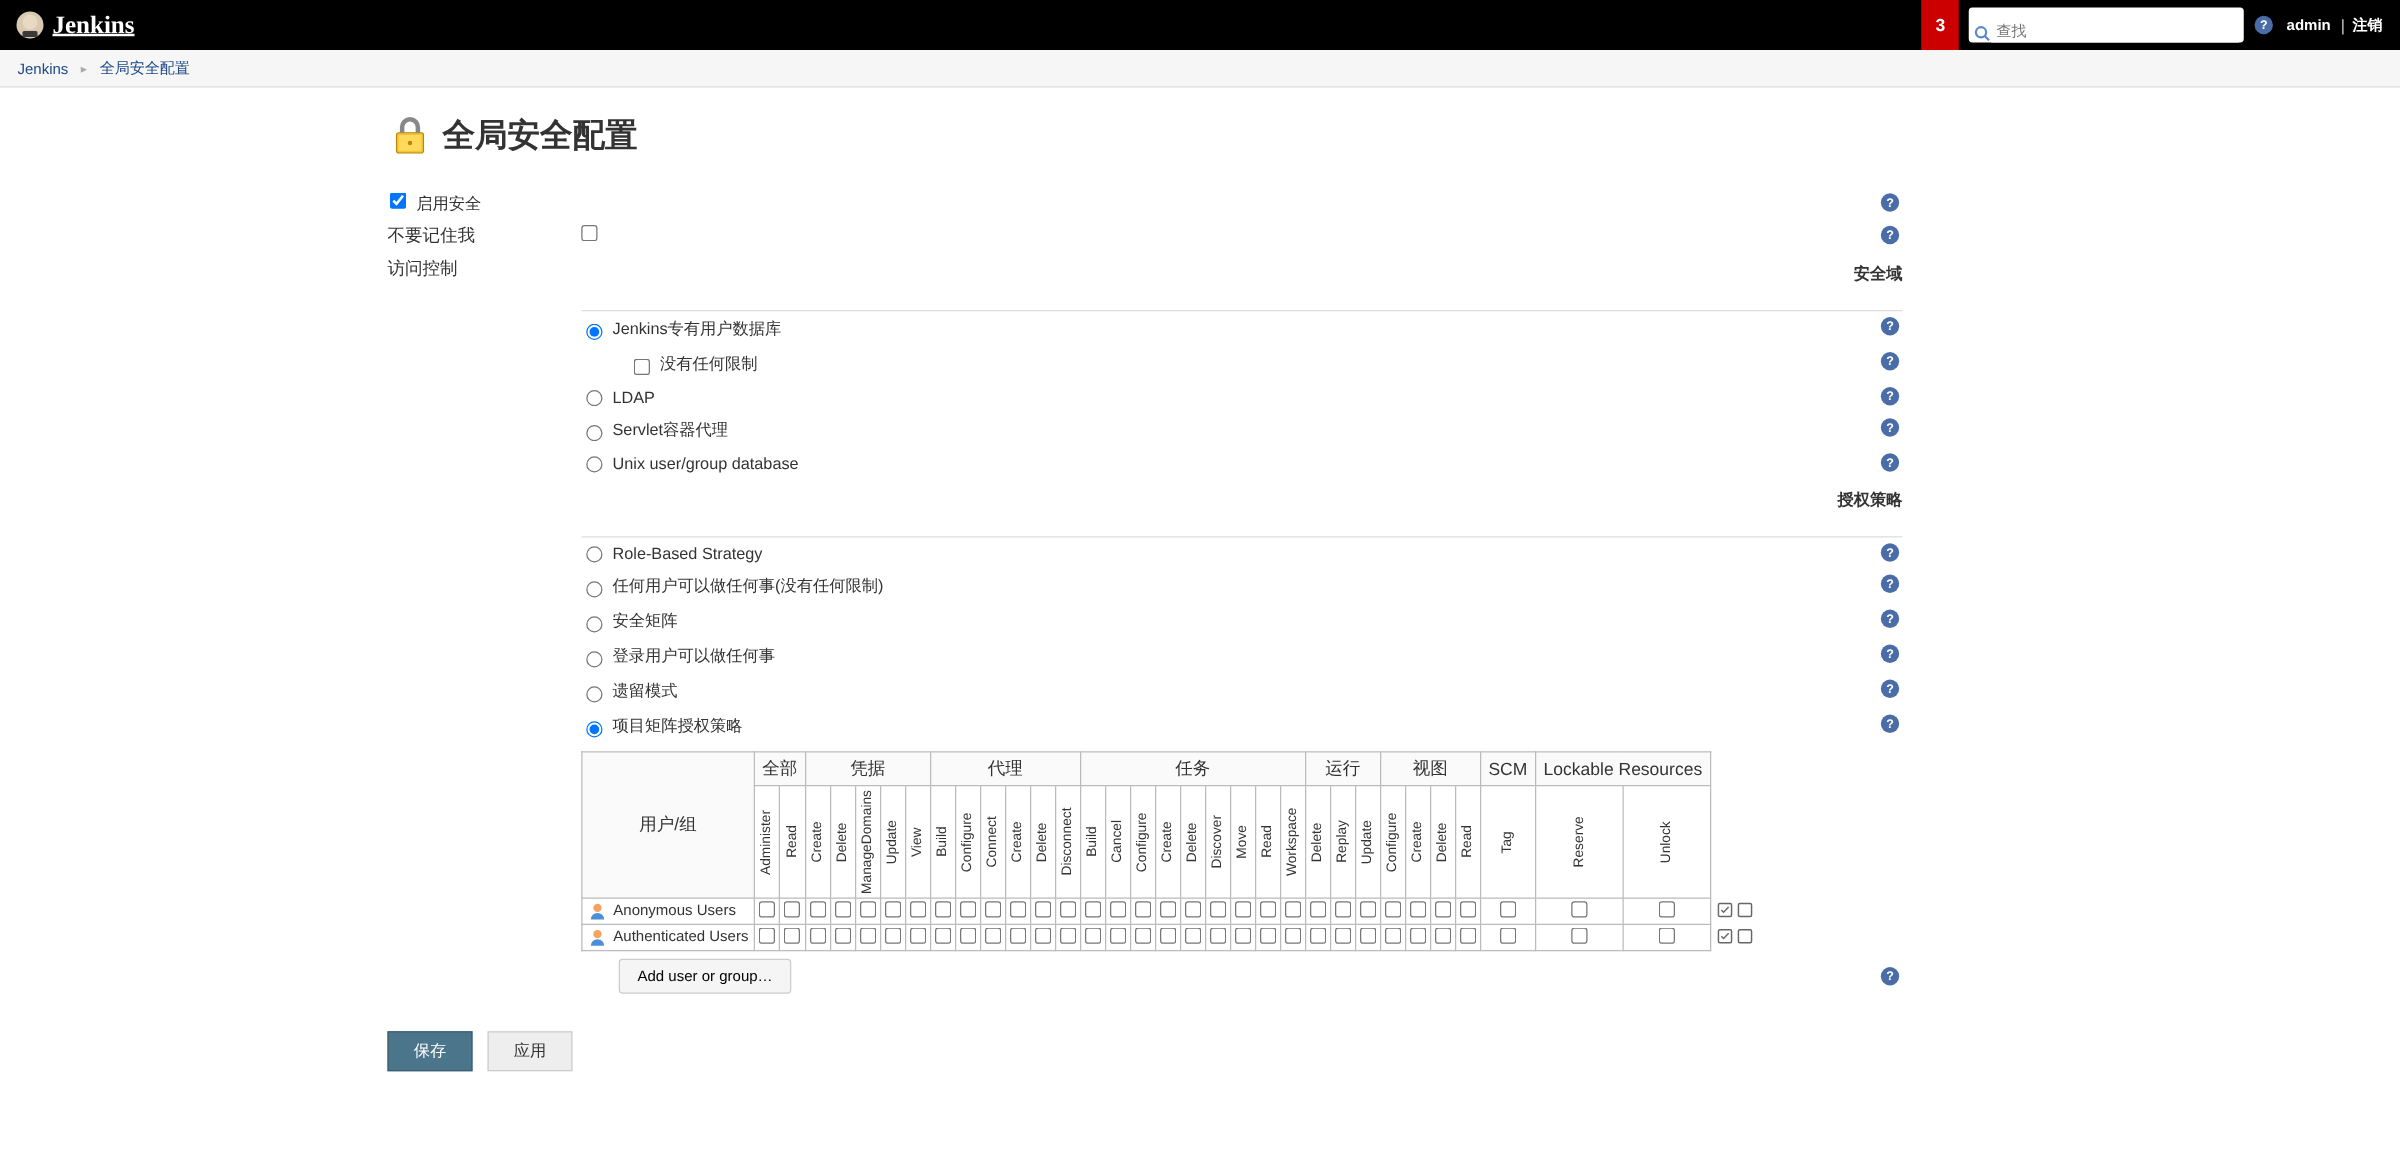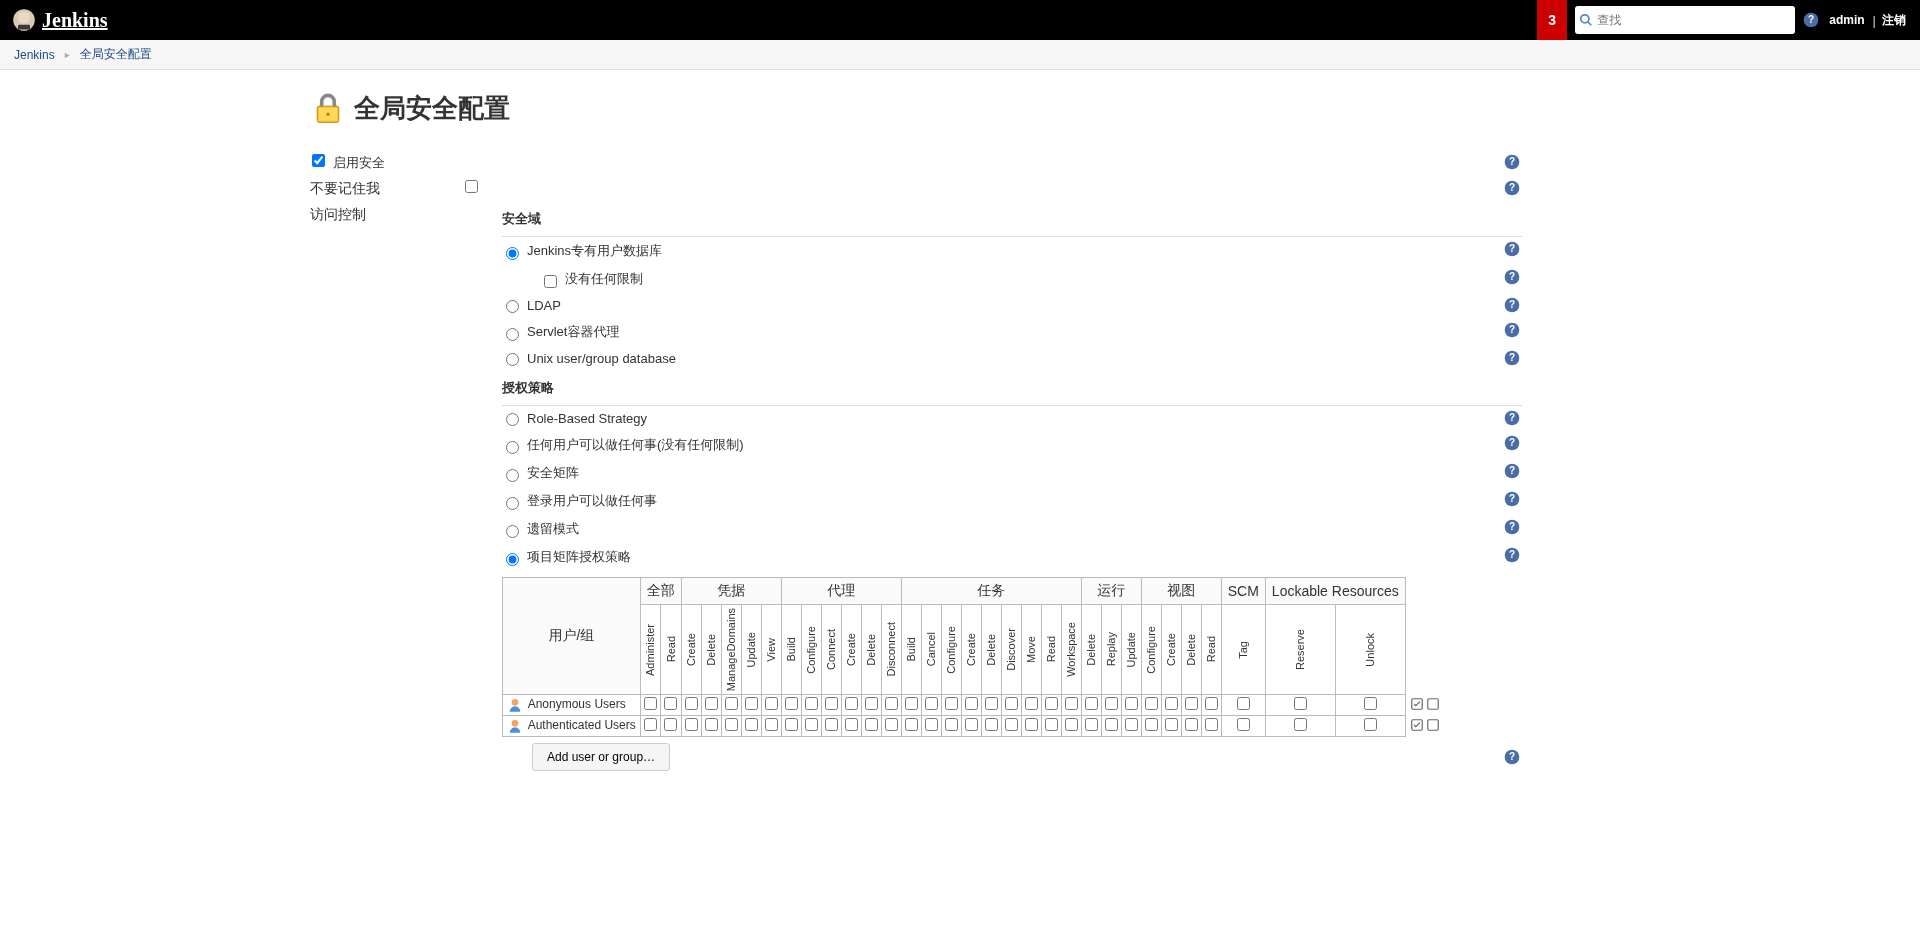--- a/index.html
+++ b/index.html
@@ -5,21 +5,21 @@
 * { box-sizing: border-box; margin: 0; padding: 0; }
 body { font-family: Helvetica, Arial, sans-serif; font-size: 13px; color: #333; background: #fff; }
 
 
 .header { background: #000; height: 40px; display: flex; align-items: center; color: #fff; }
 .logo-area { display: flex; align-items: center; padding-left: 12px; gap: 6px; }
 .jenkins-head { width: 24px; height: 24px; }
 .logo-text { font-weight: bold; font-size: 20px; font-family: Georgia, serif; text-decoration: underline; }
 .header-spacer { flex: 1; }
 .notif-badge { background: #cc0000; color: #fff; width: 30px; height: 40px; display: flex; align-items: center; justify-content: center; font-weight: bold; font-size: 14px; }
-.search-wrap { display: flex; align-items: center; background: #fff; border-radius: 3px; margin: 0 8px; padding: 0 4px; height: 28px; width: 220px; }
+.search-wrap { display: flex; align-items: flex-end; background: #fff; border-radius: 3px; margin: 0 8px; padding: 0 4px; height: 28px; width: 220px; }
 .search-icon { width: 14px; height: 14px; color: #5a88c8; }
 .search-input { border: none; outline: none; font-size: 12px; flex: 1; padding: 2px 4px; }
 .help-circle { width: 16px; height: 16px; color: #4a6da7; margin-right: 10px; }
 .user-link { color: #fff; text-decoration: none; font-weight: bold; font-size: 12px; margin-right: 8px; }
 .sep { color: #ccc; margin-right: 6px; }
 .logout-link { color: #fff; text-decoration: none; font-size: 12px; font-weight: bold; margin-right: 14px; }
 
 
 .breadcrumb { background: #f6f6f6; border-bottom: 1px solid #e0e0e0; padding: 6px 14px; font-size: 12px; display: flex; align-items: center; gap: 10px; }
 .breadcrumb a { color: #204a87; text-decoration: none; }
@@ -29,21 +29,21 @@
 .main { padding: 20px 18px 40px 310px; max-width: 1540px; position: relative; }
 .page-title { display: flex; align-items: center; gap: 8px; margin-bottom: 24px; }
 .page-title h1 { font-size: 26px; font-weight: bold; }
 .lock-icon { width: 36px; height: 36px; }
 
 .form-row { display: flex; align-items: flex-start; padding: 4px 0; position: relative; }
 .form-label-col { width: 155px; font-size: 14px; flex-shrink: 0; }
 .form-control-col { flex: 1; }
 .help-right { position: absolute; right: 2px; top: 4px; width: 16px; height: 16px; cursor: pointer; }
 
-.section-title { font-size: 13px; font-weight: bold; margin-top: 4px; border-bottom: 1px solid #ddd; padding-bottom: 8px; }
+.section-title { font-size: 13px; font-weight: bold; margin-top: 4px; border-bottom: 1px solid #ddd; padding-bottom: 20px; text-align: right; }
 
 .radio-row { display: flex; align-items: flex-end; padding: 5px 0; position: relative; }
 .radio-row input[type=radio] { margin: 0 8px 0 4px; }
 .radio-row .label-txt { font-size: 13px; }
 .sub-indent { padding-left: 38px; }
 .sub-indent input[type=checkbox] { margin: 0 8px 0 4px; }
 
 
 .matrix-wrap { margin-top: 6px; }
 .matrix-table { border-collapse: collapse; font-size: 12px; }
@@ -128,21 +128,21 @@
     <div class="form-label-col">不要记住我</div>
     <div class="form-control-col">
       <input type="checkbox" style="">
     </div>
     <svg class="help-right" viewBox="0 0 24 24">
         <circle cx="12" cy="12" r="11" fill="#4a6da7"></circle>
         <text x="12" y="17" text-anchor="middle" fill="#fff" font-size="15" font-weight="bold">?</text>
       </svg>
   </div>
 
-  <div class="form-row" style="align-items:stretch;gap:37px;">
+  <div class="form-row" style="align-items:stretch;">
     <div class="form-label-col">访问控制</div>
     <div class="form-control-col">
 
       <div class="section-title">安全域</div>
 
       <div class="radio-row">
         <input type="radio" name="realm" checked="" style="">
         <span class="label-txt">Jenkins专有用户数据库</span>
         <svg class="help-right" viewBox="0 0 24 24">
             <circle cx="12" cy="12" r="11" fill="#4a6da7"></circle>
@@ -440,13 +440,17 @@
         <button class="add-user-btn">Add user or group…</button>
         <svg class="help-right" viewBox="0 0 24 24" style="top:auto; bottom:10px;">
             <circle cx="12" cy="12" r="11" fill="#4a6da7"></circle>
             <text x="12" y="17" text-anchor="middle" fill="#fff" font-size="15" font-weight="bold">?</text>
           </svg>
       </div>
 
     </div>
   </div>
 
+  <div class="footer-btns">
+    <button class="btn-primary">保存</button>
+    <button class="btn-secondary">应用</button>
+  </div>
 </div>
 
 </body></html>

